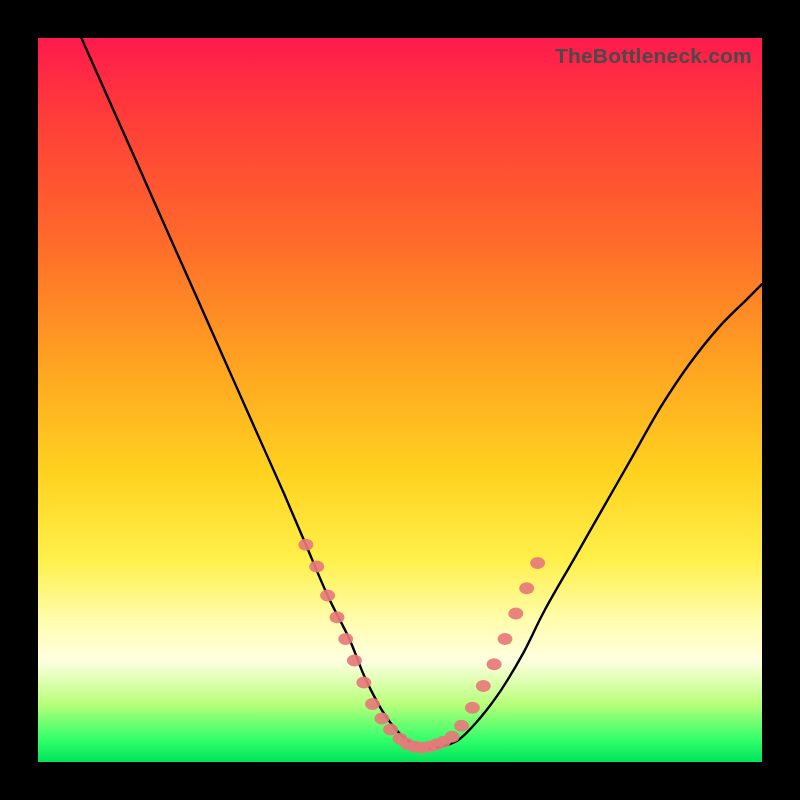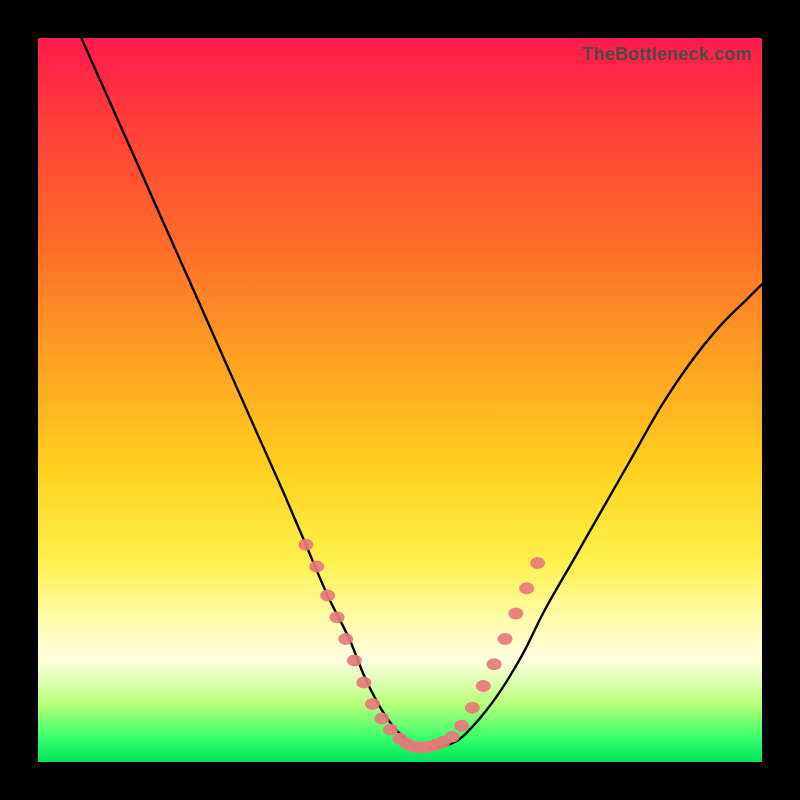--- a/index.html
+++ b/index.html
@@ -36,21 +36,21 @@
       #ffffe0 86%,
       #b8ff7a 92%,
       #2fff6a 97%,
       #00e45a 100%
     );
   }
   .watermark {
     position: absolute;
     top: 6px;
     right: 10px;
-    font-size: 18px;
+    font-size: 21px;
     font-weight: 600;
     color: #4a4a4a;
     letter-spacing: 0.2px;
     user-select: none;
   }
   svg.curve {
     position: absolute;
     left: 0;
     top: 0;
     width: 724px;

